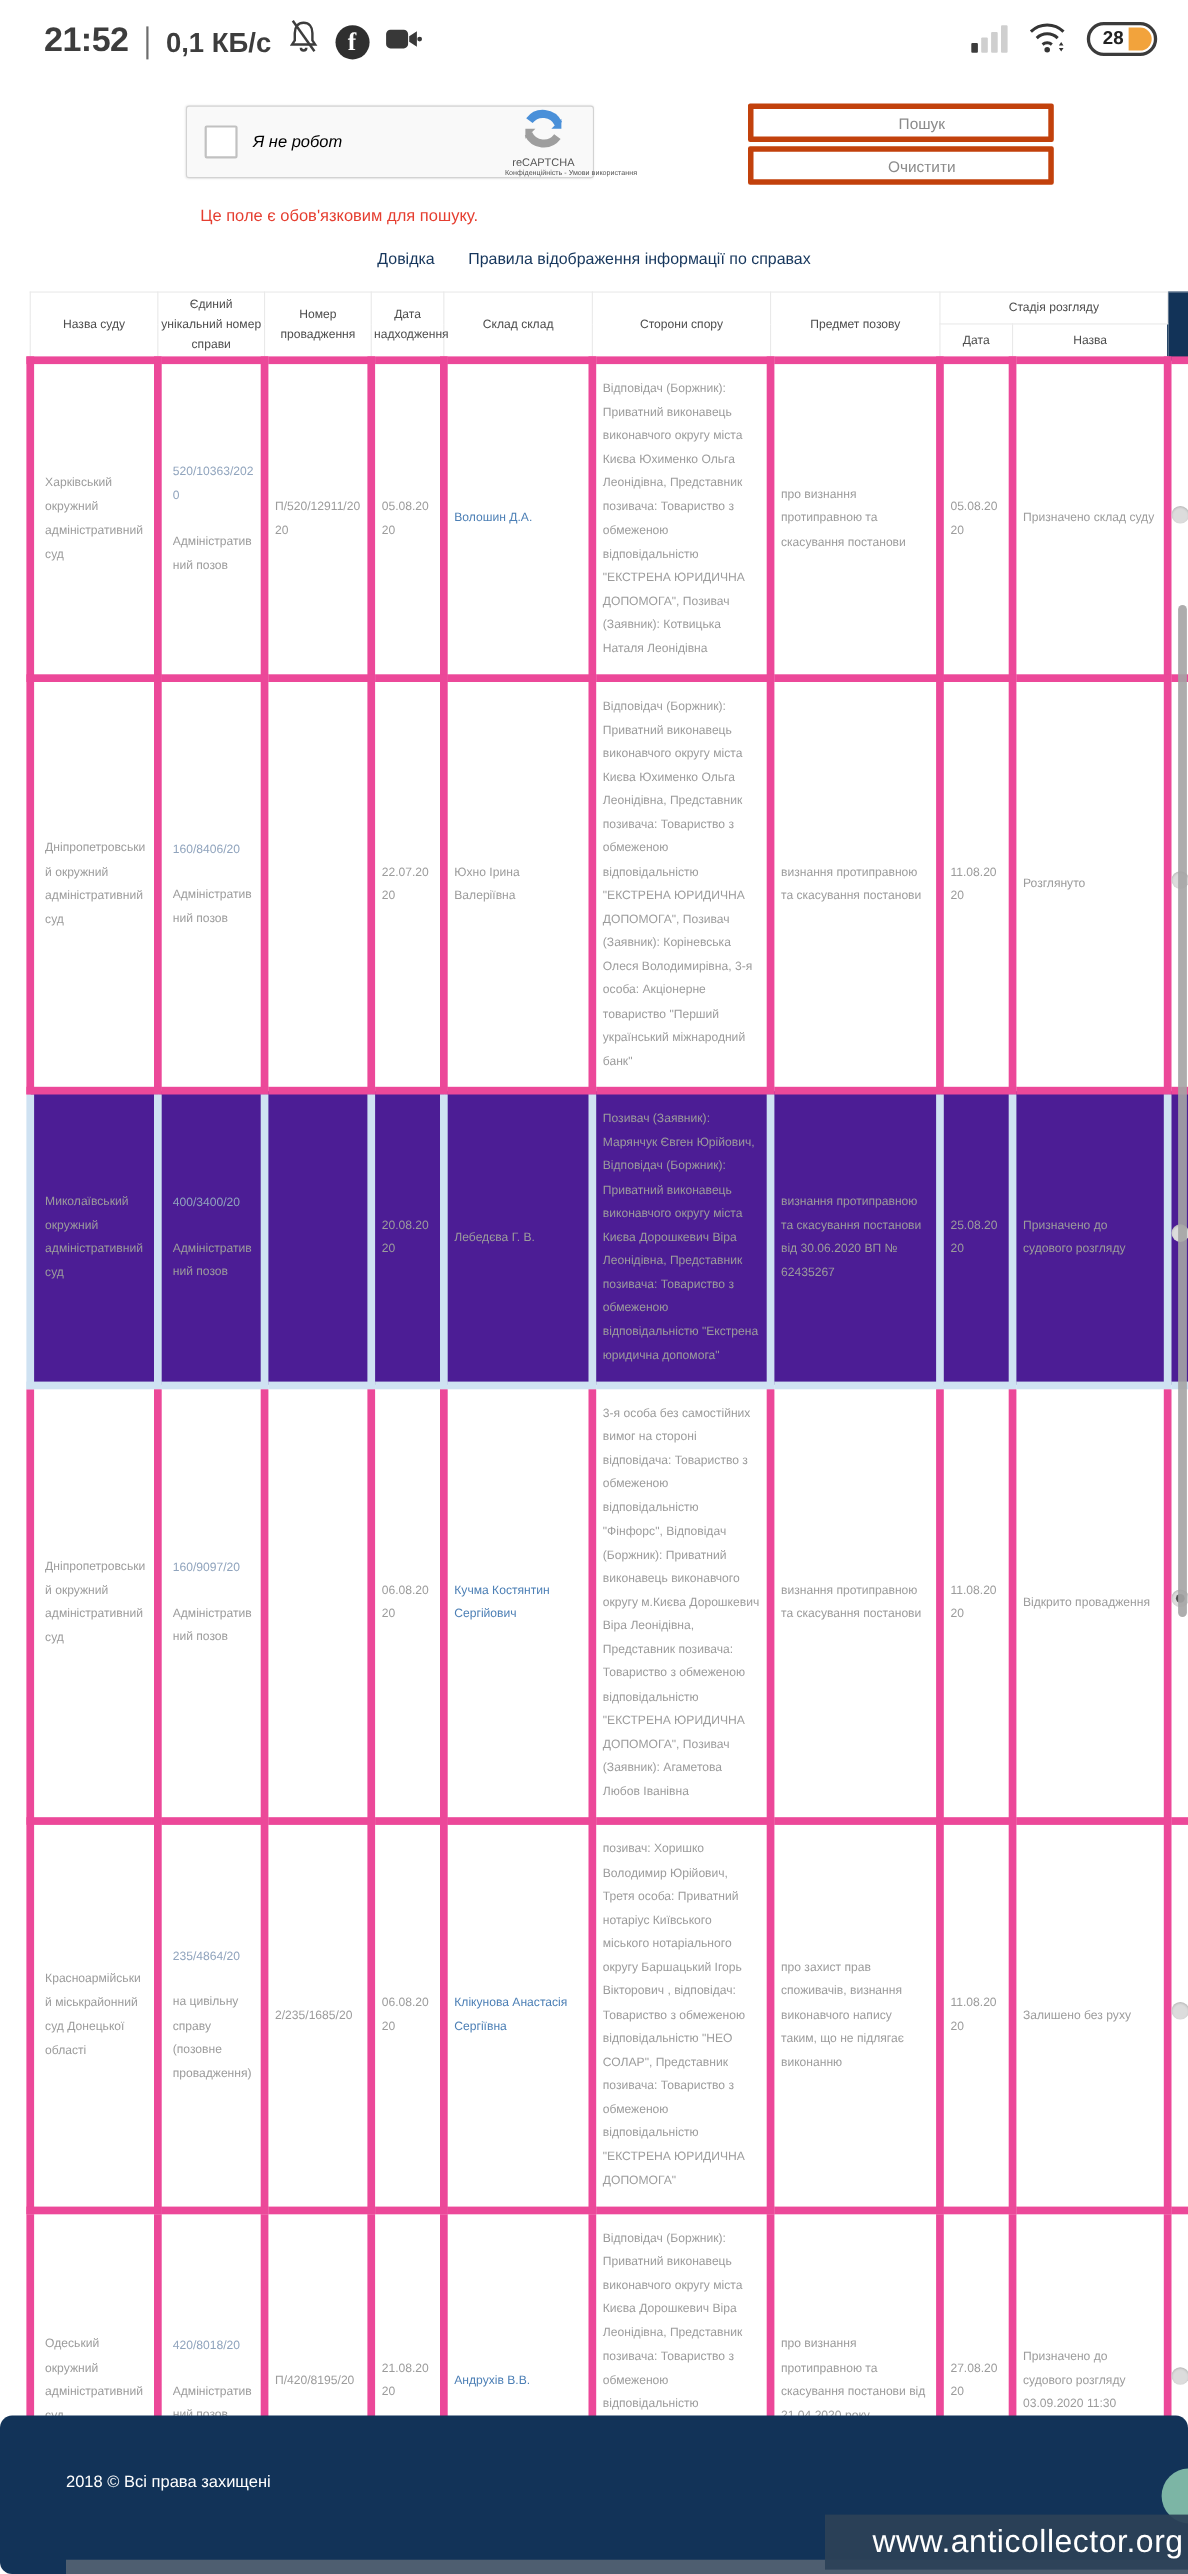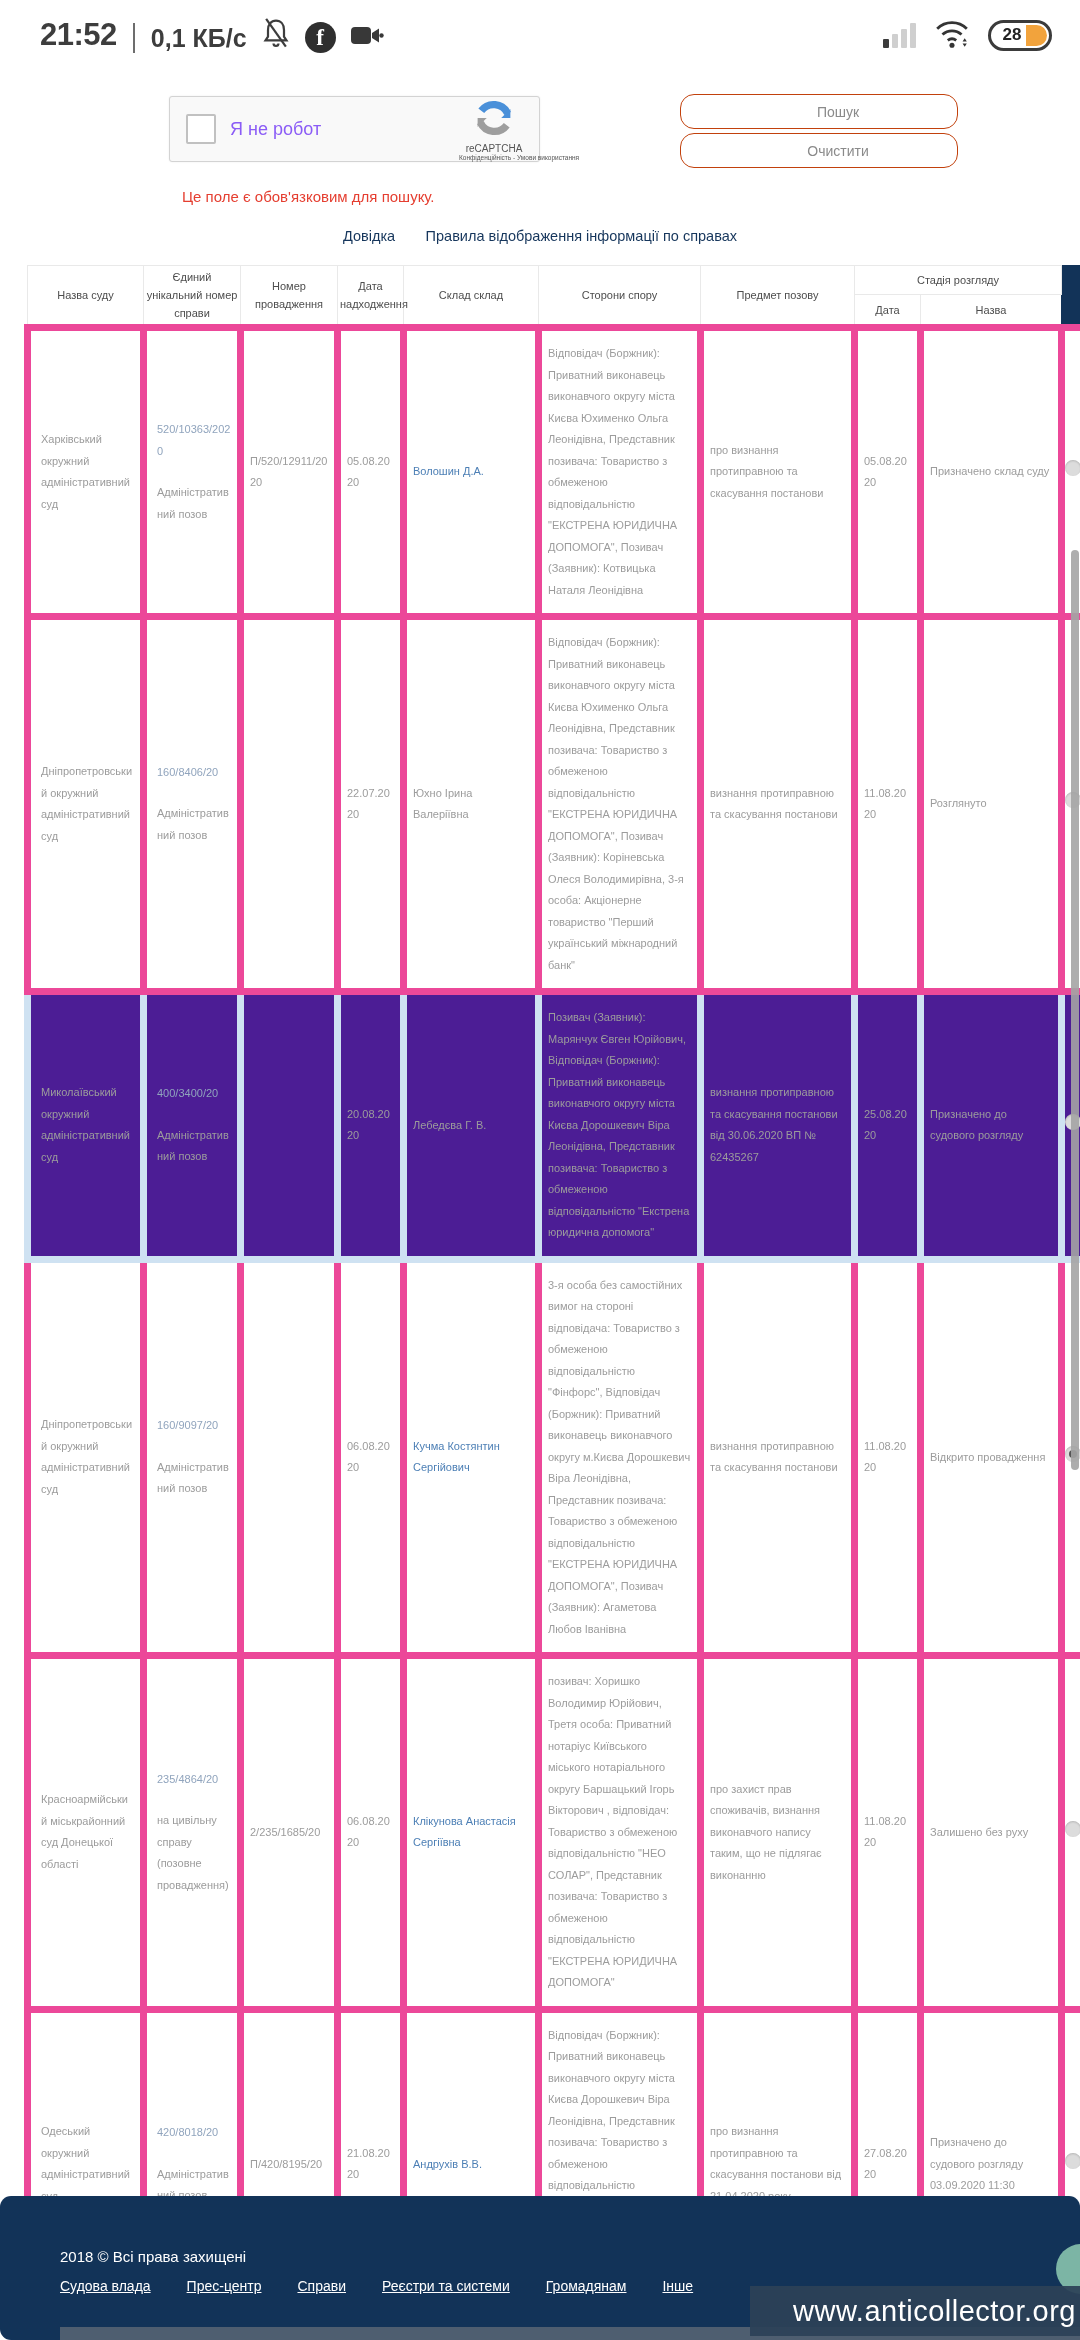--- a/index.html
+++ b/index.html
@@ -22,26 +22,26 @@
   .sig i:nth-child(3){height:19px;}
   .sig i:nth-child(4){height:25px;}
   .batt{position:relative;width:64px;height:31px;border:3px solid #3b3b3b;border-radius:17px;box-sizing:border-box;background:#fff;}
   .batt-fill{position:absolute;top:2px;bottom:2px;right:2px;width:21px;background:#f2a33c;border-radius:0 11px 11px 0;}
   .batt-num{position:absolute;left:0;right:16px;top:0;bottom:0;display:flex;align-items:center;justify-content:center;font-size:17px;font-weight:700;color:#222;}
   .fbicon{width:31px;height:31px;border-radius:50%;background:#2f2f2f;color:#fff;display:flex;align-items:center;justify-content:center;font-size:23px;font-weight:700;font-family:"Liberation Serif",serif;}
   
   .search-area{position:relative;height:100px;}
   .recaptcha{position:absolute;left:169px;top:26px;width:371px;height:66px;background:#f9f9f9;border:1px solid #d3d3d3;border-radius:3px;box-shadow:0 0 2px rgba(0,0,0,.08);display:flex;align-items:center;box-sizing:border-box;}
   .rc-check{width:26px;height:26px;background:#fff;border:2px solid #c1c1c1;border-radius:2px;margin-left:16px;}
-  .rc-label{font-size:18px;color:#8b5cf6;margin-left:14px;}
+  .rc-label{font-size:15px;color:#000000;margin-left:14px;font-style:italic;}
   .rc-brand{margin-left:auto;margin-right:10px;text-align:center;width:70px;}
   .rc-brand-name{font-size:10px;color:#555;margin-top:1px;}
   .rc-privacy{font-size:6.5px;color:#555;white-space:nowrap;}
   .btn-col{position:absolute;left:680px;top:24px;width:278px;}
-  .sbtn{width:100%;height:35px;background:#fff;border:1px solid #c2410c;border-radius:14px;color:#8a8a8a;font-size:14px;font-family:inherit;display:block;box-sizing:border-box;padding-left:44px;}
+  .sbtn{width:100%;height:35px;background:#fff;border:5px solid #c2410c;border-radius:2px;color:#8a8a8a;font-size:14px;font-family:inherit;display:block;box-sizing:border-box;padding-left:44px;}
   .sbtn + .sbtn{margin-top:4px;}
   .required-note{margin:18px 0 0 182px;font-size:15px;color:#e53e30;}
   .nav-links{margin-top:22px;text-align:center;}
   .nav-links a{color:#16365c;text-decoration:none;font-size:14.5px;margin:0 13px;}
   
   .table-wrap{margin:20px 0 0 24px;width:1056px;}
   .tbar{background:#123358;height:55px;display:flex;align-items:center;justify-content:flex-end;gap:5px;padding-right:4px;box-sizing:border-box;}
   .tbar-btn{background:#fff;border:1px solid #b9b9b9;border-radius:2px;color:#1d3c66;font-size:13px;font-family:inherit;height:38px;padding:0 10px;box-shadow:0 1px 3px rgba(0,0,0,.45);}
   table.cases{border-collapse:collapse;width:1056px;table-layout:fixed;}
   table.cases th{background:#fff;color:#4d4d4d;font-weight:400;font-size:11px;line-height:18px;text-align:center;border:1px solid #e9e9e9;padding:2px;}
@@ -270,19 +270,18 @@
     <td class="c-sname">Призначено до судового розгляду 03.09.2020 11:30</td>
     <td class="c-radio"><span class="radio"></span></td>
   </tr>
 </tbody>
   </table>
   <div class="tbar-bottom"></div>
 </div>
 
 <div class="footer">
   <div class="f-copy">2018 © Всі права захищені</div>
-  <div class="f-links"><a href="#">Судова влада</a><a href="#">Прес-центр</a><a href="#">Справи</a><a href="#">Реєстри та системи</a><a href="#">Громадянам</a><a href="#">Інше</a></div>
   <div class="f-strip"></div>
 </div>
 
 <div class="scroll-thumb"></div>
 <div class="fab"></div>
 <div class="watermark">www.anticollector.org</div>
 
 </body></html>

